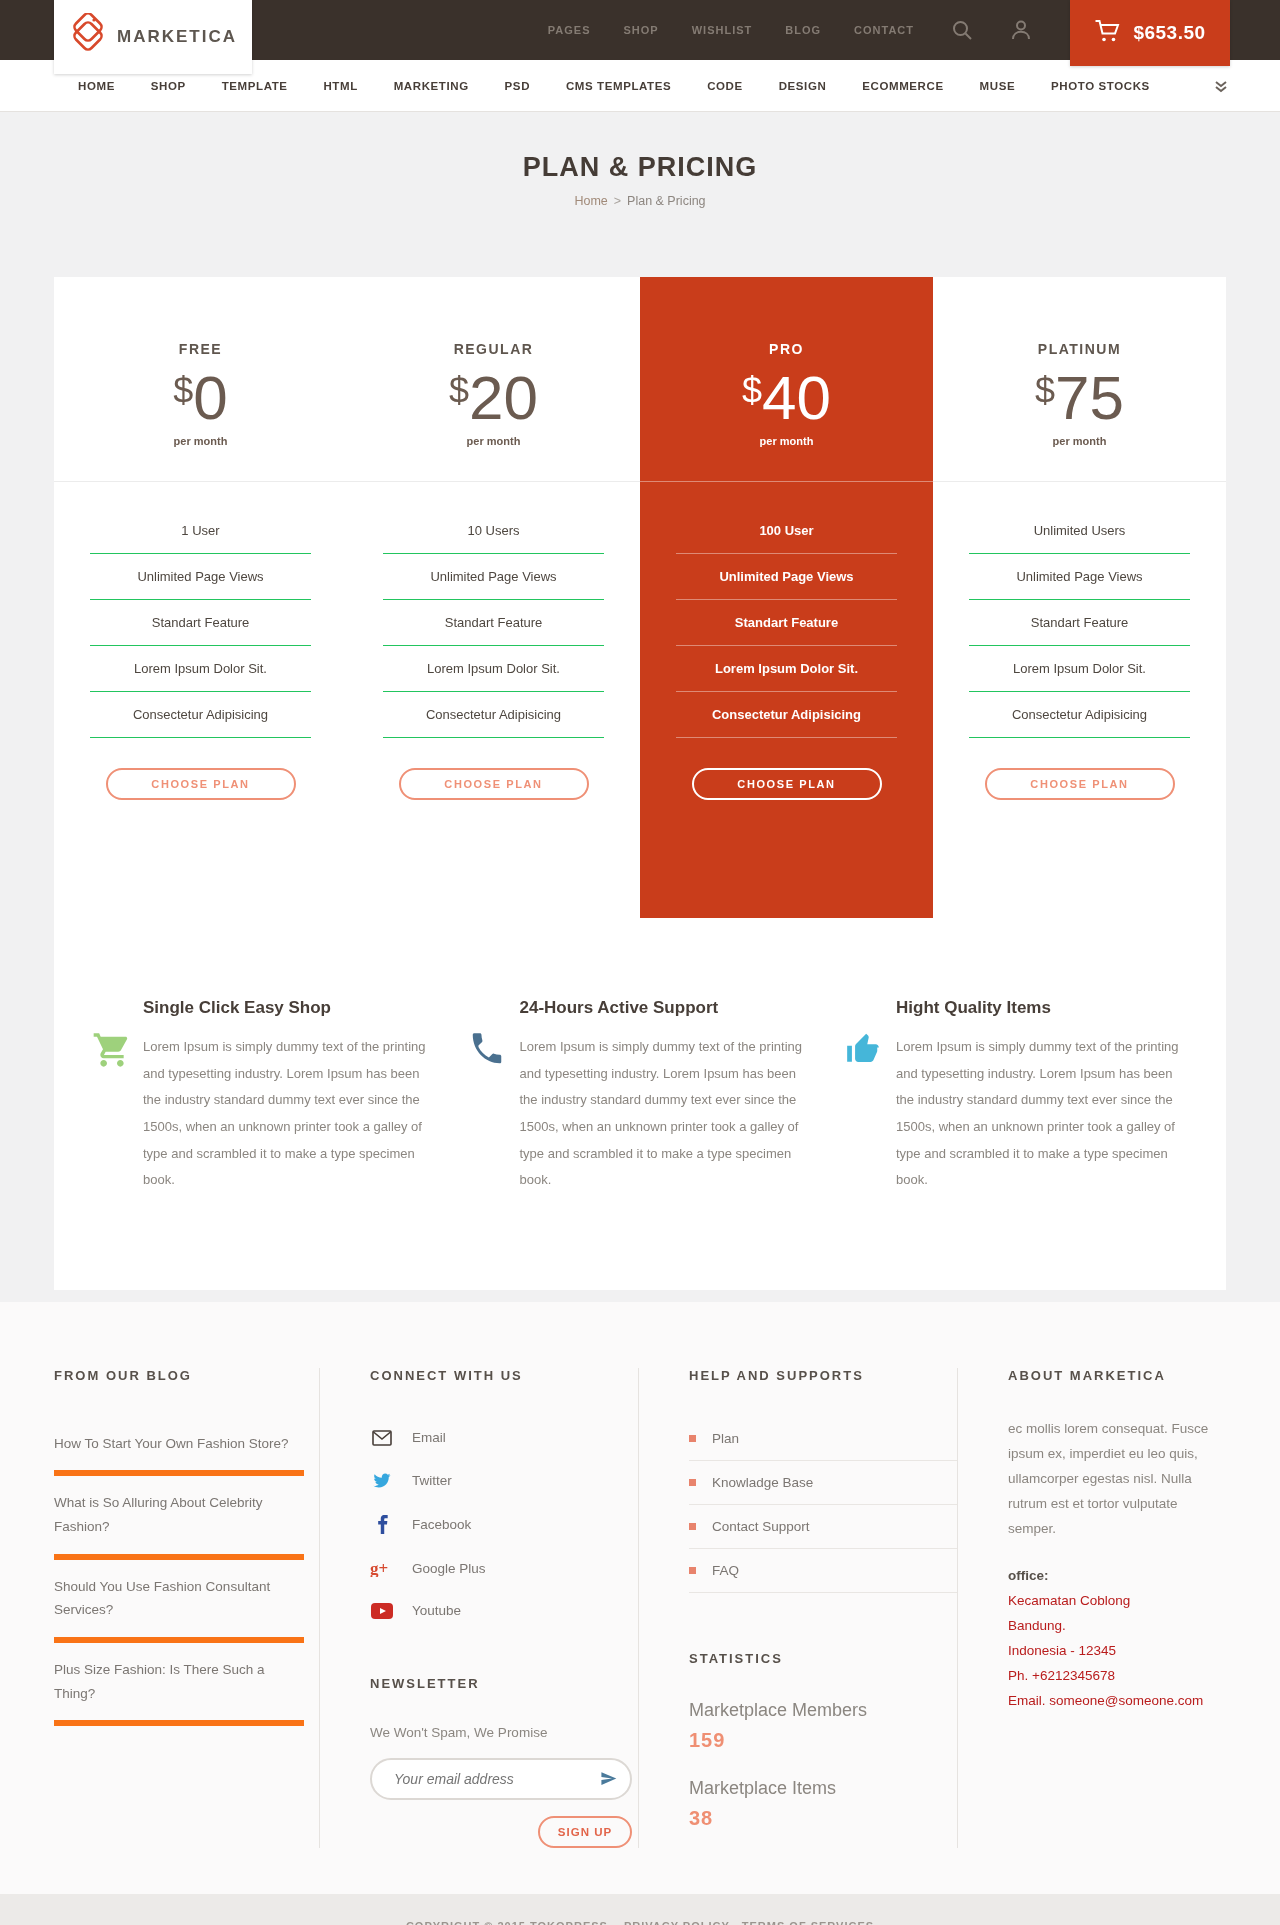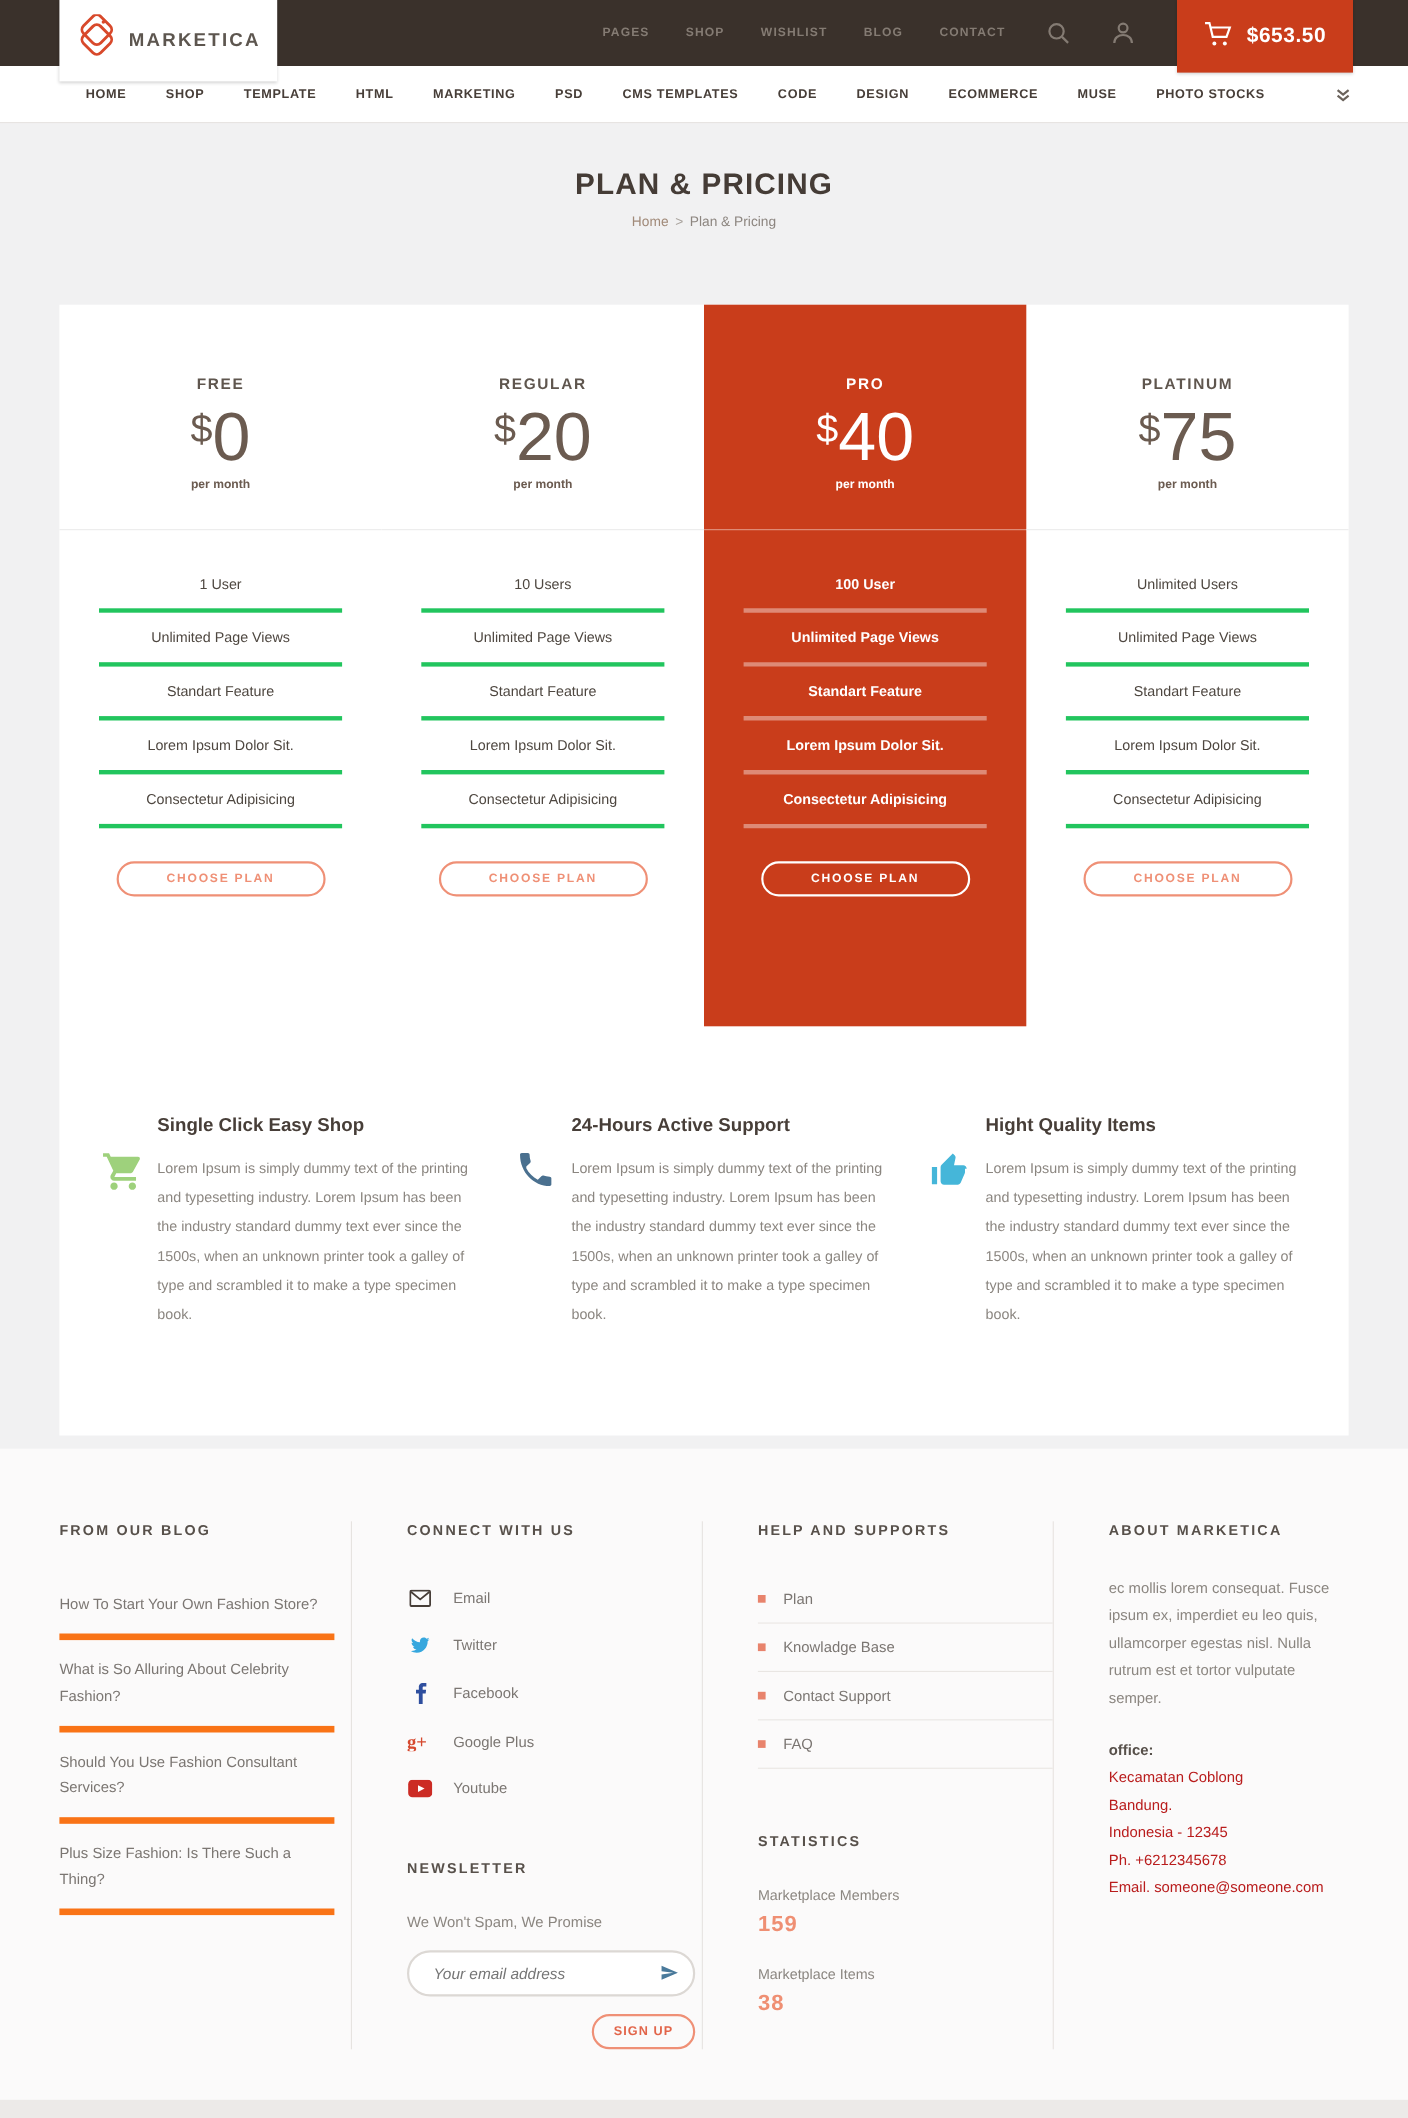--- a/index.html
+++ b/index.html
@@ -61,21 +61,21 @@
   .card { width: 1172px; margin: 32px auto 12px; background: #fff; }
   .plans-row { display: flex; align-items: flex-start; }
   .plan { width: 293px; text-align: center; }
   .plan-head { padding: 64px 0 34px; border-bottom: 1px solid #ececec; }
   .plan-name { font-size: 14px; font-weight: bold; letter-spacing: 1.5px; color: #5f564e; }
   .plan-price { margin-top: 10px; color: #6b5b50; line-height: 1; }
   .plan-price .cur { font-size: 36px; vertical-align: 16px; }
   .plan-price .amt { font-size: 62px; }
   .plan-per { font-size: 11px; font-weight: bold; margin-top: 6px; color: #6b5b50; }
   .plan-features { list-style: none; margin: 26px 36px 0; }
-  .plan-features li { padding: 15px 0; border-bottom: 4px solid #22c55e; font-size: 13px; color: #4e4740; }
+  .plan-features li { padding: 15px 0; border-bottom: 1px solid #22c55e; font-size: 13px; color: #4e4740; }
   .choose-btn {
     margin: 30px auto 38px; display: block; width: 190px; padding: 8px 0;
     border: 2px solid #ef9076; border-radius: 20px; background: transparent;
     color: #ef9076; font-size: 11px; font-weight: bold; letter-spacing: 1.6px;
     font-family: inherit; cursor: pointer;
   }
   .plan.highlight { background: #c93d1b; padding-bottom: 80px; }
   .plan.highlight .plan-head { border-bottom-color: rgba(255,255,255,.4); }
   .plan.highlight .plan-name, .plan.highlight .plan-price,
   .plan.highlight .plan-per { color: #fff; }
@@ -113,21 +113,21 @@
   .signup-btn {
     display: block; margin: 16px 0 0 auto; width: 94px; padding: 8px 0; text-align: center;
     border: 2px solid #ef9076; border-radius: 18px; background: transparent;
     color: #e2654a; font-size: 11.5px; font-weight: bold; letter-spacing: 1px;
     font-family: inherit; cursor: pointer;
   }
   .help-list { list-style: none; }
   .help-list li { display: flex; align-items: center; gap: 16px; padding: 14px 0; border-bottom: 1px solid #e9e6e3; font-size: 13.5px; color: #7b7672; cursor: pointer; }
   .bullet { width: 7px; height: 7px; background: #e8836c; flex: 0 0 7px; }
   .stats { margin-top: 58px; }
-  .stat-label { font-size: 13px; color: #8b8680; margin-top: 26px; }
+  .stat-label { font-size: 18px; color: #8b8680; margin-top: 26px; }
   .stat-value { font-size: 20px; font-weight: bold; color: #ef8f73; margin-top: 8px; letter-spacing: 1px; }
   .about-text { font-size: 13.5px; color: #8b8680; line-height: 1.85; margin-bottom: 22px; }
   .office-label { font-size: 13.5px; font-weight: bold; color: #57504a; line-height: 1.85; }
   .addr-line { font-size: 13.5px; color: #b91c1c; line-height: 1.85; }
 
   
   .copybar {
     height: 65px; background: #eceae8; display: flex; align-items: center;
     justify-content: center; gap: 16px; font-size: 11px; font-weight: bold;
     color: #9a948e; letter-spacing: 1px;

